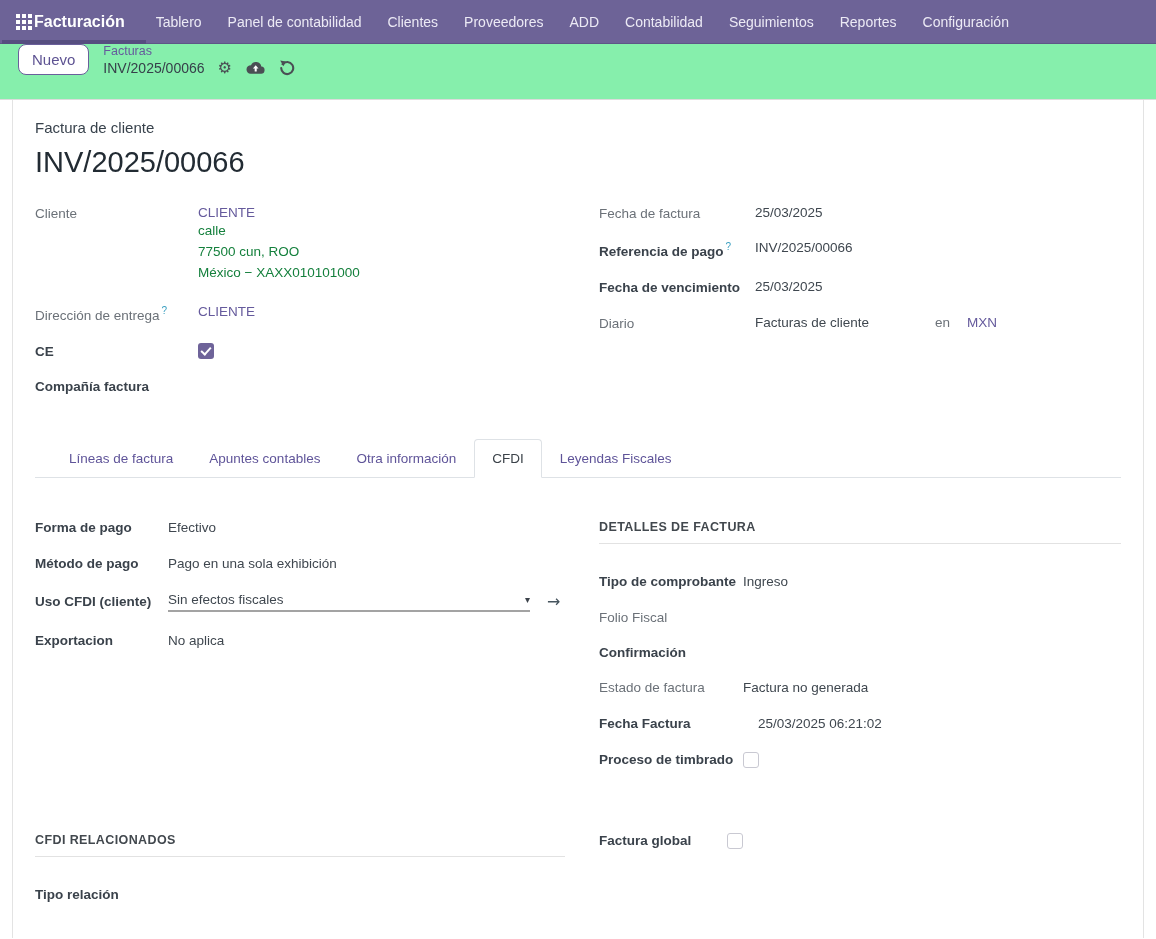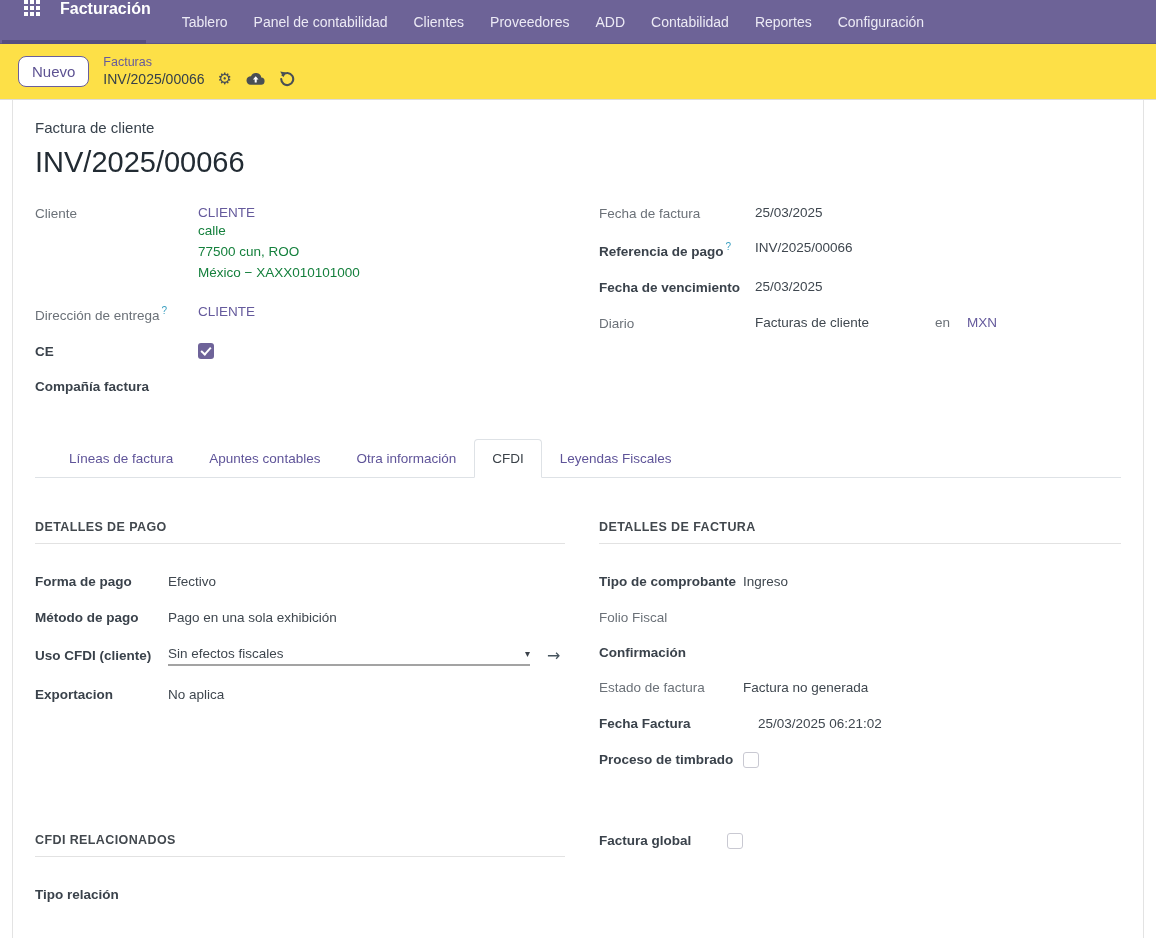--- a/index.html
+++ b/index.html
@@ -8,33 +8,33 @@
     width:1156px; height:939px; overflow:hidden;
     font-family:"Liberation Sans", sans-serif;
     background:#ffffff; color:#3f474f; font-size:13.5px;
   }
   
   .navbar {
     height:44px; background:#6d6397; display:flex; align-items:center;
     color:#f2f0f8; position:relative; border-bottom:1px solid #5e5687;
   }
   .brand {
-    display:flex; align-items:flex-start; gap:20px; padding:0 18px 0 24px;
+    display:flex; align-items:center; gap:2px; padding:0 18px 0 16px;
     height:100%; position:relative; cursor:pointer;
   }
   .brand-underline { position:absolute; left:2px; bottom:-1px; width:144px; height:4px; background:#564e80; }
   .grid-icon { display:grid; grid-template-columns:repeat(3,4px); grid-gap:2px; }
   .grid-icon span { width:4px; height:4px; background:#ffffff; }
   .brand-name { font-size:16px; font-weight:700; color:#ffffff; }
   .nav-items { display:flex; align-items:center; height:100%; }
   .nav-item { padding:0 13px; font-size:14px; color:#eceaf5; cursor:pointer; line-height:44px; }
   
   .control-panel {
-    height:56px; display:flex; align-items:center; padding-left:18px;
-    border-bottom:1px solid #dcdcdc; background:#fde047;
+    height:56px; display:flex; align-items:flex-start; padding-left:18px;
+    border-bottom:1px solid #dcdcdc; background:#86efac;
   }
   .btn-new {
     border:1px solid #6a5f9b; color:#5d5292; background:#fff; border-radius:8px;
     padding:6px 13px; font-size:15px; cursor:pointer; font-family:inherit;
   }
   .breadcrumb { margin-left:14px; display:flex; flex-direction:column; justify-content:center; line-height:1.25; }
   .bc-parent { color:#655a9c; font-size:12.5px; cursor:pointer; }
   .bc-current-row { display:flex; align-items:center; gap:13px; }
   .bc-current { color:#36404a; font-size:14px; }
   .bc-icons { display:flex; align-items:center; gap:14px; }
@@ -116,20 +116,21 @@
     <span class="brand-name">Facturación</span>
     <span class="brand-underline"></span>
   </div>
   <div class="nav-items">
     <span class="nav-item">Tablero</span>
     <span class="nav-item">Panel de contabilidad</span>
     <span class="nav-item">Clientes</span>
     <span class="nav-item">Proveedores</span>
     <span class="nav-item">ADD</span>
     <span class="nav-item">Contabilidad</span>
+    <span class="nav-item">Seguimientos</span>
     <span class="nav-item">Reportes</span>
     <span class="nav-item">Configuración</span>
   </div>
 </div>
 
 <div class="control-panel">
   <button class="btn-new">Nuevo</button>
   <div class="breadcrumb">
     <span class="bc-parent">Facturas</span>
     <span class="bc-current-row">
@@ -209,21 +210,20 @@
     <span class="tab">Apuntes contables</span>
     <span class="tab">Otra información</span>
     <span class="tab active">CFDI</span>
     <span class="tab">Leyendas Fiscales</span>
   </div>
 
   <div class="tabcontent">
     <div class="fgrid">
 
       <div class="fcol-left" style="padding-right:34px">
-        <div class="sec-title">DETALLES DE PAGO</div>
         <div class="trow">
           <span class="lbl2">Forma de pago</span>
           <span class="val">Efectivo</span>
         </div>
         <div class="trow">
           <span class="lbl2">Método de pago</span>
           <span class="val">Pago en una sola exhibición</span>
         </div>
         <div class="trow">
           <span class="lbl2">Uso CFDI (cliente)</span>

